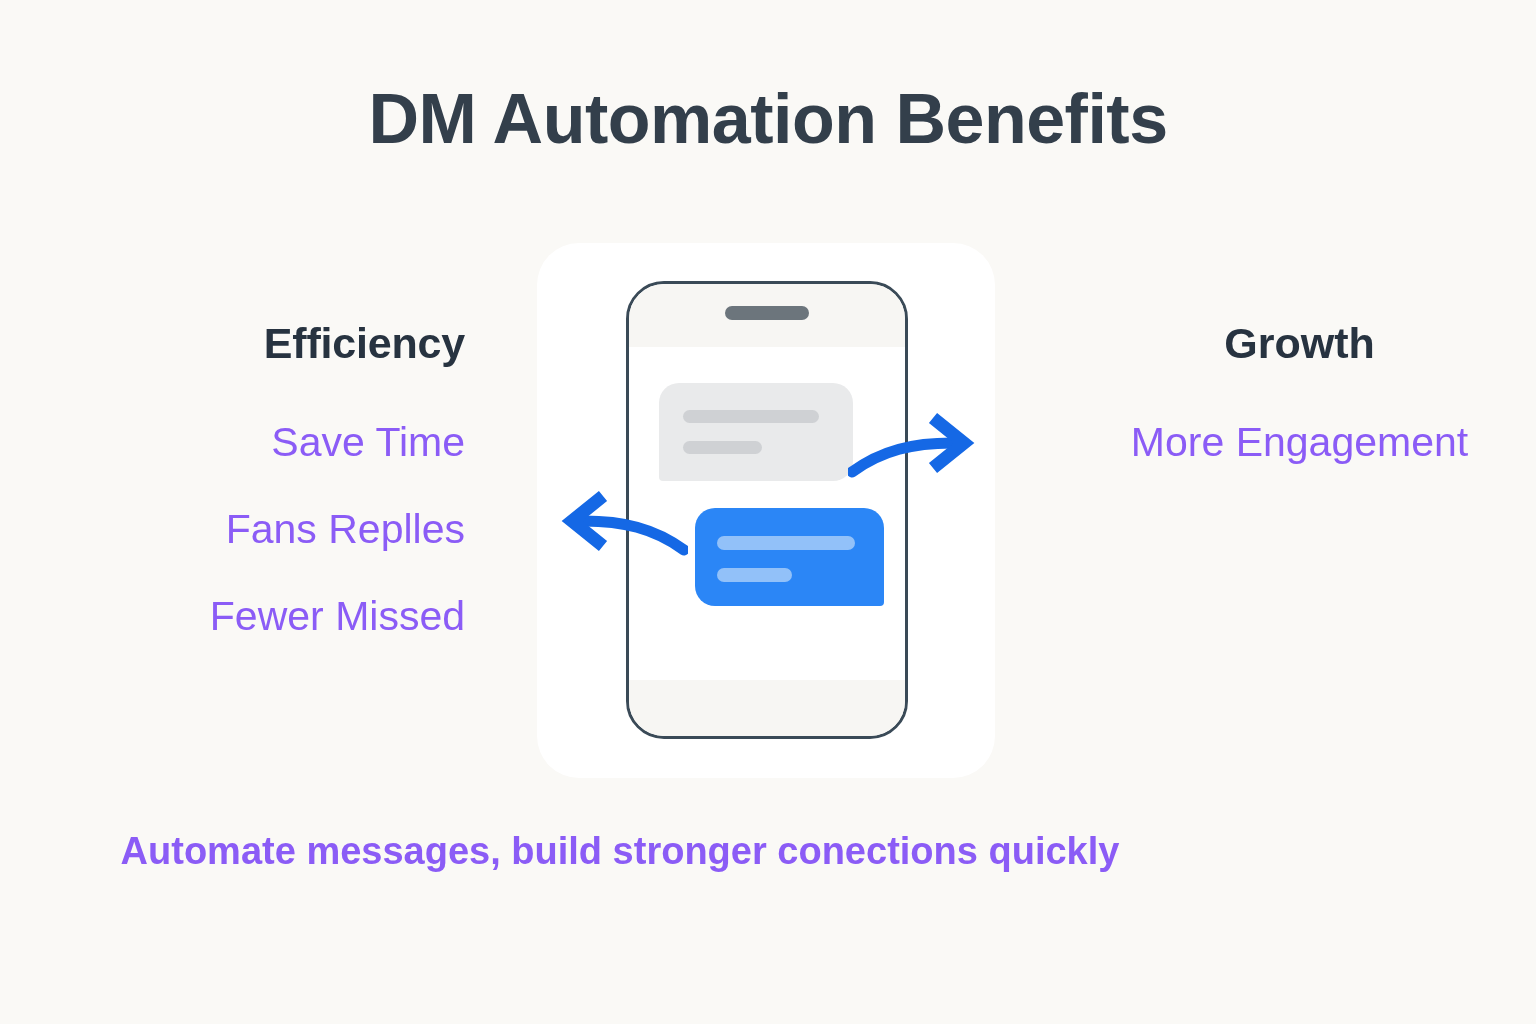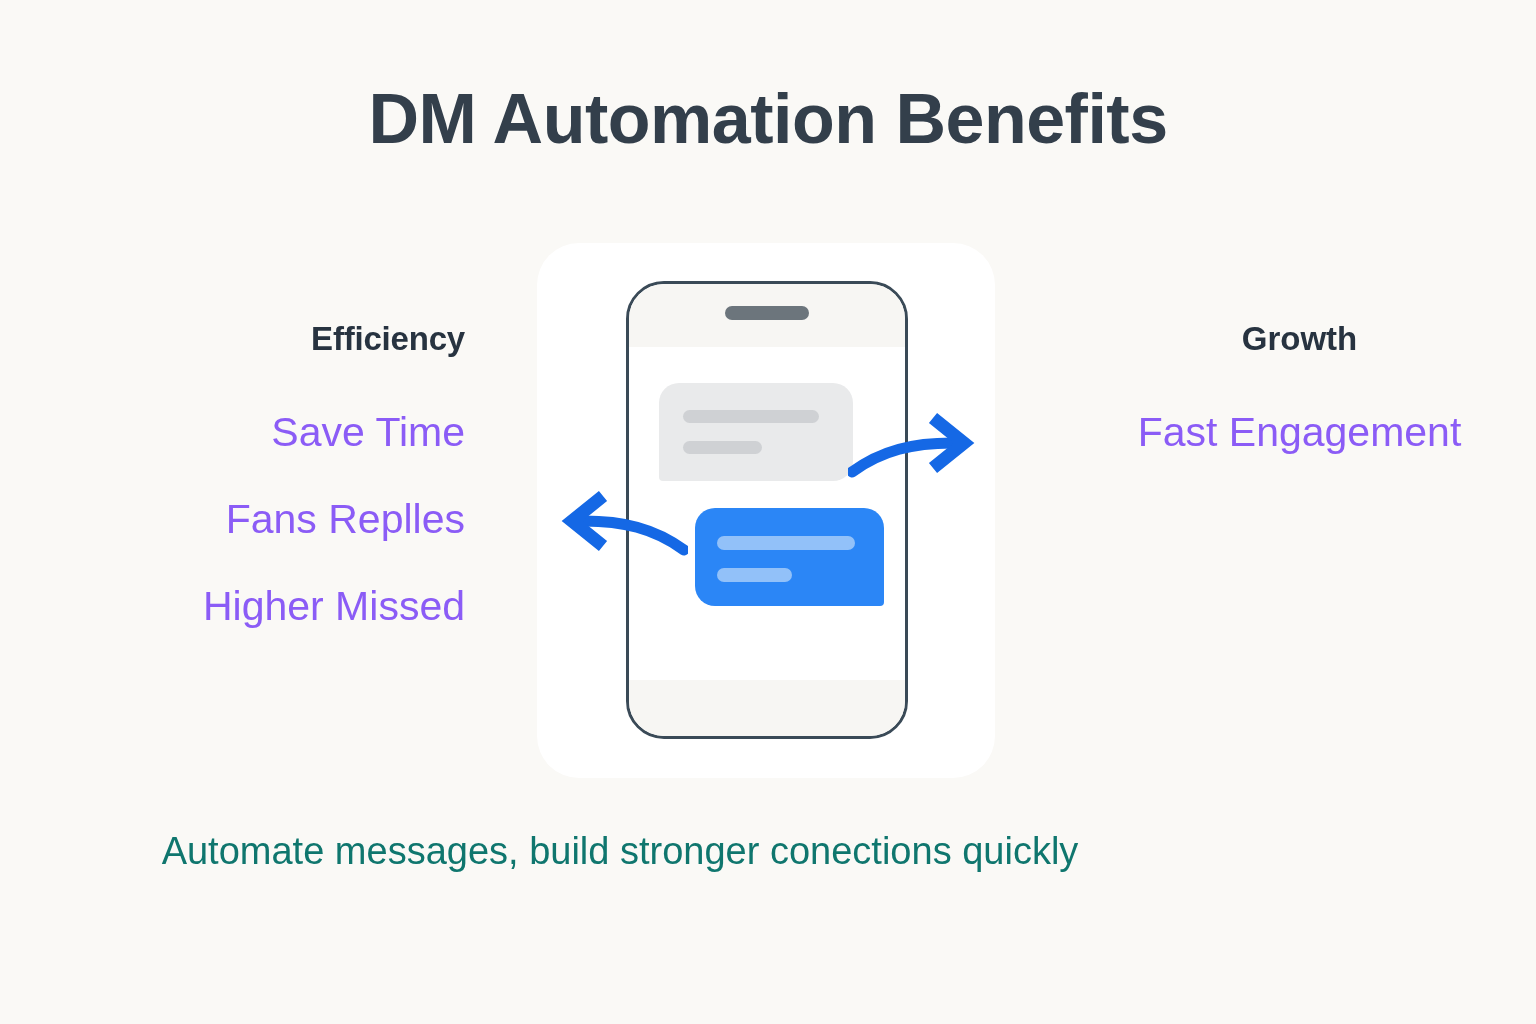--- a/index.html
+++ b/index.html
@@ -46,21 +46,21 @@
     width: 465px;
     text-align: right;
   }
   .col-right {
     left: 1063px;
     width: 473px;
     text-align: center;
   }
 
   .col-heading {
-    font-size: 33px;
+    font-size: 43px;
     font-weight: 700;
     color: #273340;
     line-height: 1.0;
     white-space: nowrap;
     margin: 0;
   }
   .col-left .col-heading { letter-spacing: -0.2px; }
 
   .col-item {
     font-size: 41px;
@@ -168,22 +168,22 @@
   .arrow-left  { left: 558px; top: 488px; width: 130px; height: 90px; }
 
   
   .caption {
     position: absolute;
     left: 0;
     top: 831px;
     width: 1240px;
     text-align: center;
     font-size: 38px;
-    font-weight: 400;
-    color: #0f766e;
+    font-weight: 700;
+    color: #8b5cf6;
     line-height: 1.1;
     white-space: nowrap;
   }
 </style>
 </head>
 <body>
 
 <div id="stage">
 
   <div class="title">DM Automation Benefits</div>
@@ -217,26 +217,26 @@
     <path d="M45 8 L 14 33 L 45 58" fill="none" stroke="#1568E5" stroke-width="13" stroke-linecap="butt" stroke-linejoin="miter"></path>
   </svg>
 
   <div class="col col-left">
     <div class="col-heading">Efficiency</div>
     <div class="gap-a"></div>
     <div class="col-item">Save Time</div>
     <div class="gap-b"></div>
     <div class="col-item">Fans Replles</div>
     <div class="gap-b"></div>
-    <div class="col-item">Higher Missed</div>
+    <div class="col-item">Fewer Missed</div>
   </div>
 
   <div class="col col-right">
     <div class="col-heading">Growth</div>
     <div class="gap-a"></div>
-    <div class="col-item">Fast Engagement</div>
+    <div class="col-item">More Engagement</div>
     <div class="gap-b"></div>
     <div class="gap-b"></div>
   </div>
 
   <div class="caption">Automate messages, build stronger conections quickly</div>
 
 </div>
 
 </body></html>

